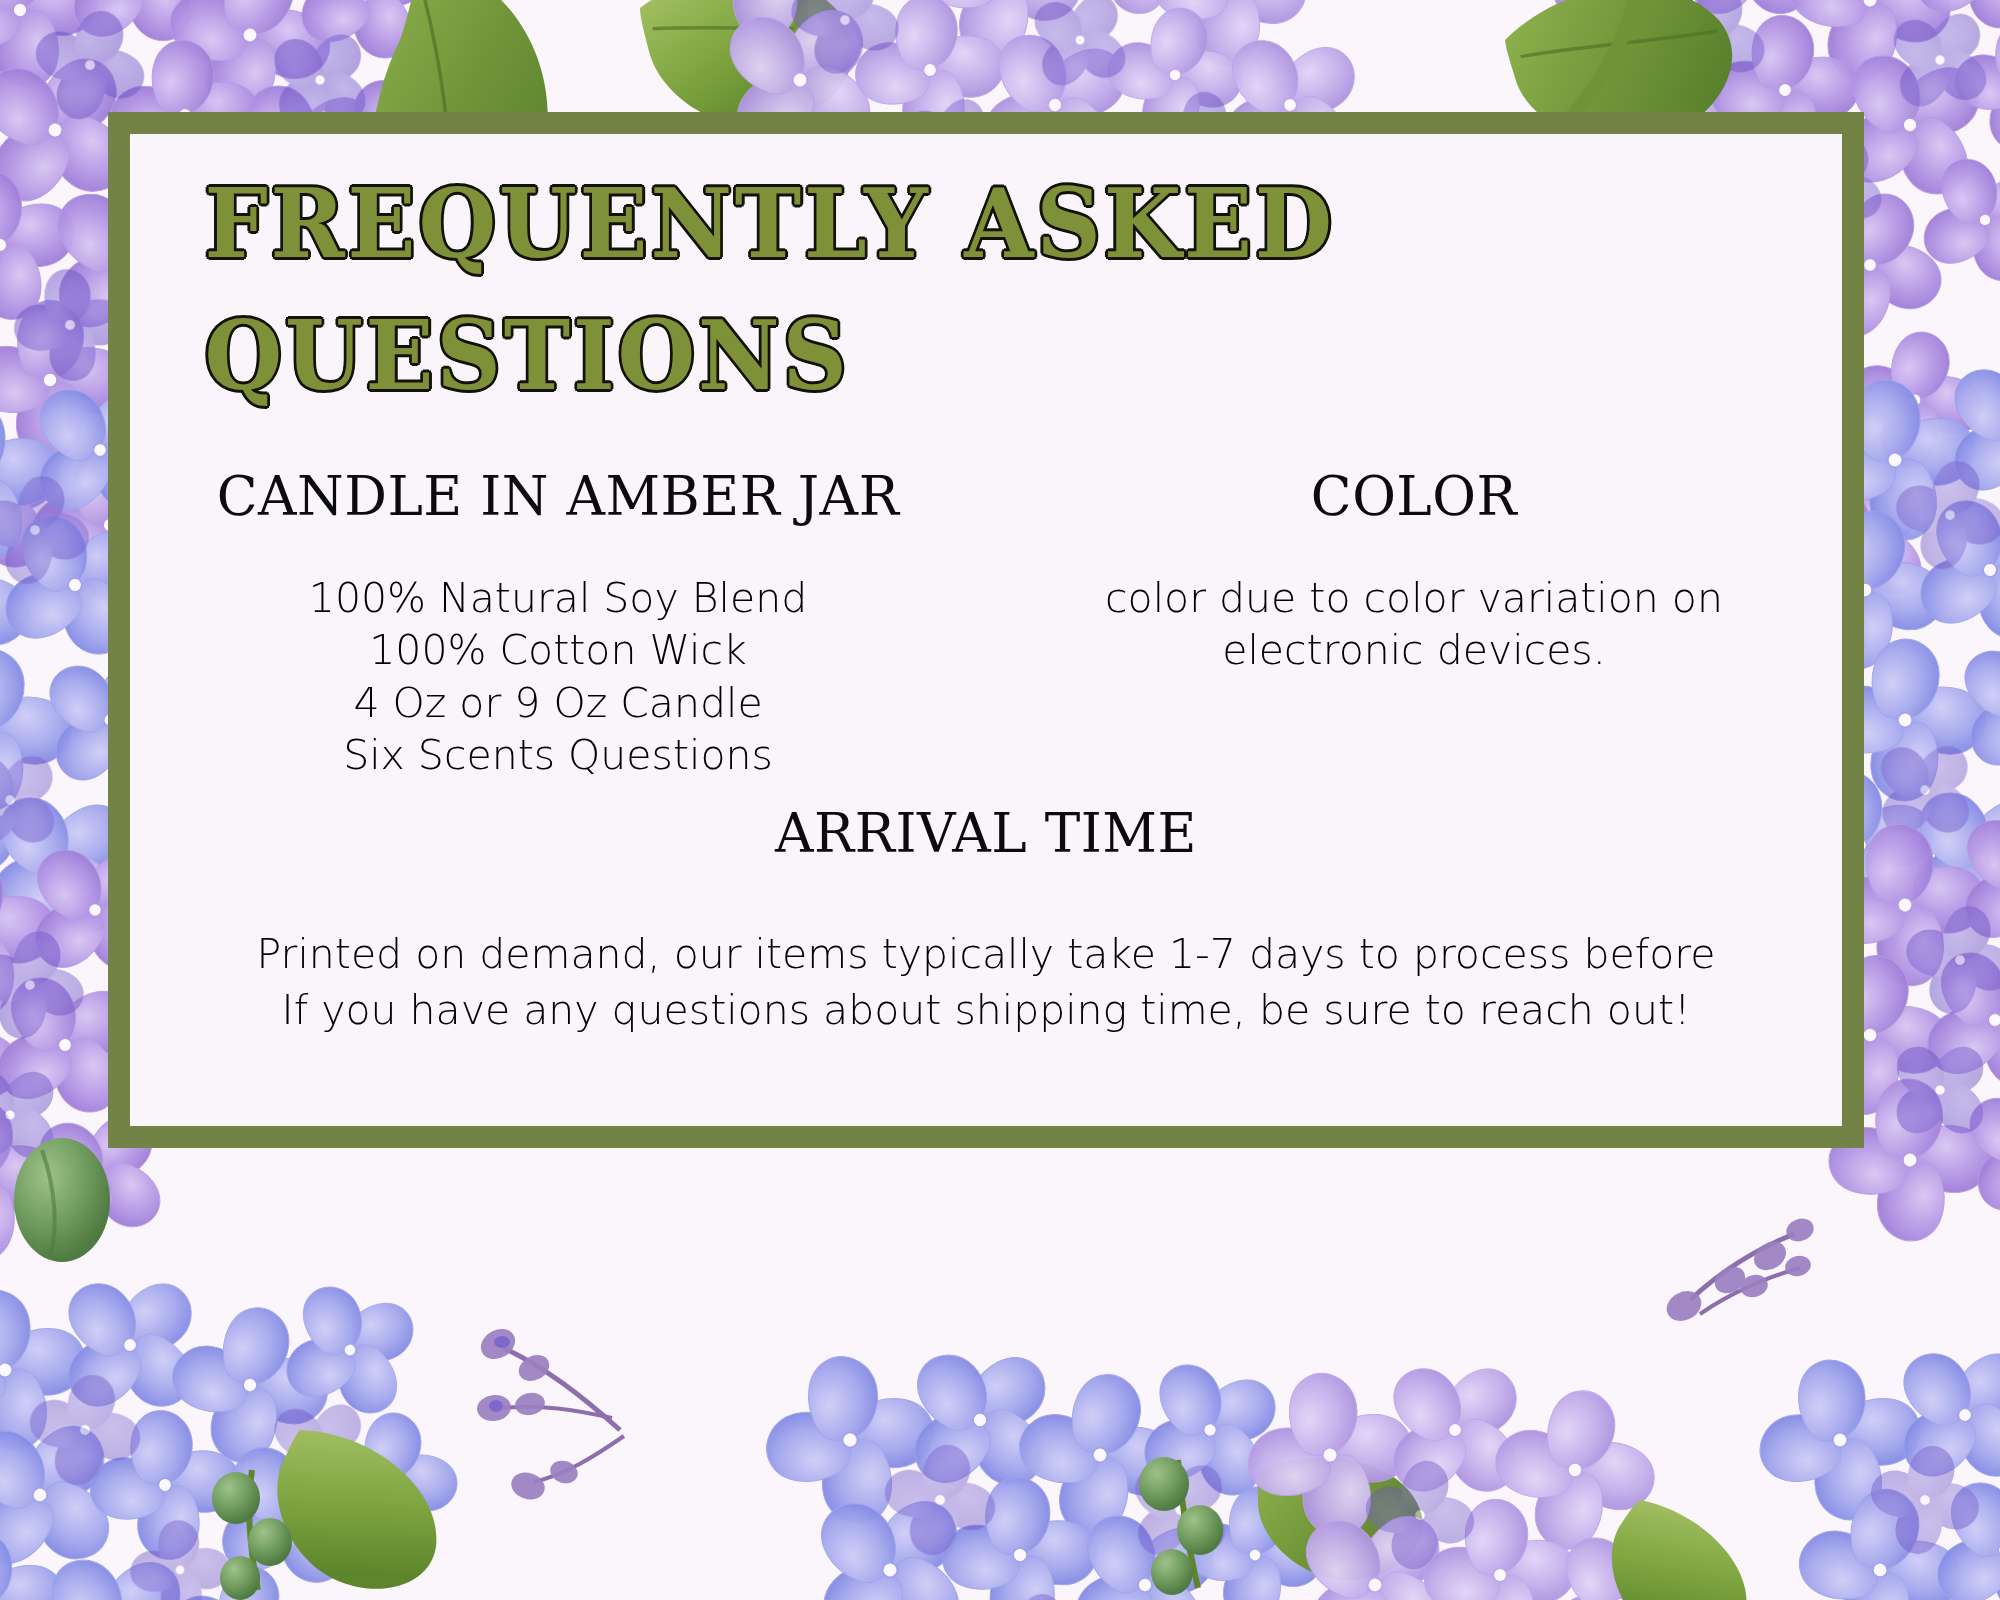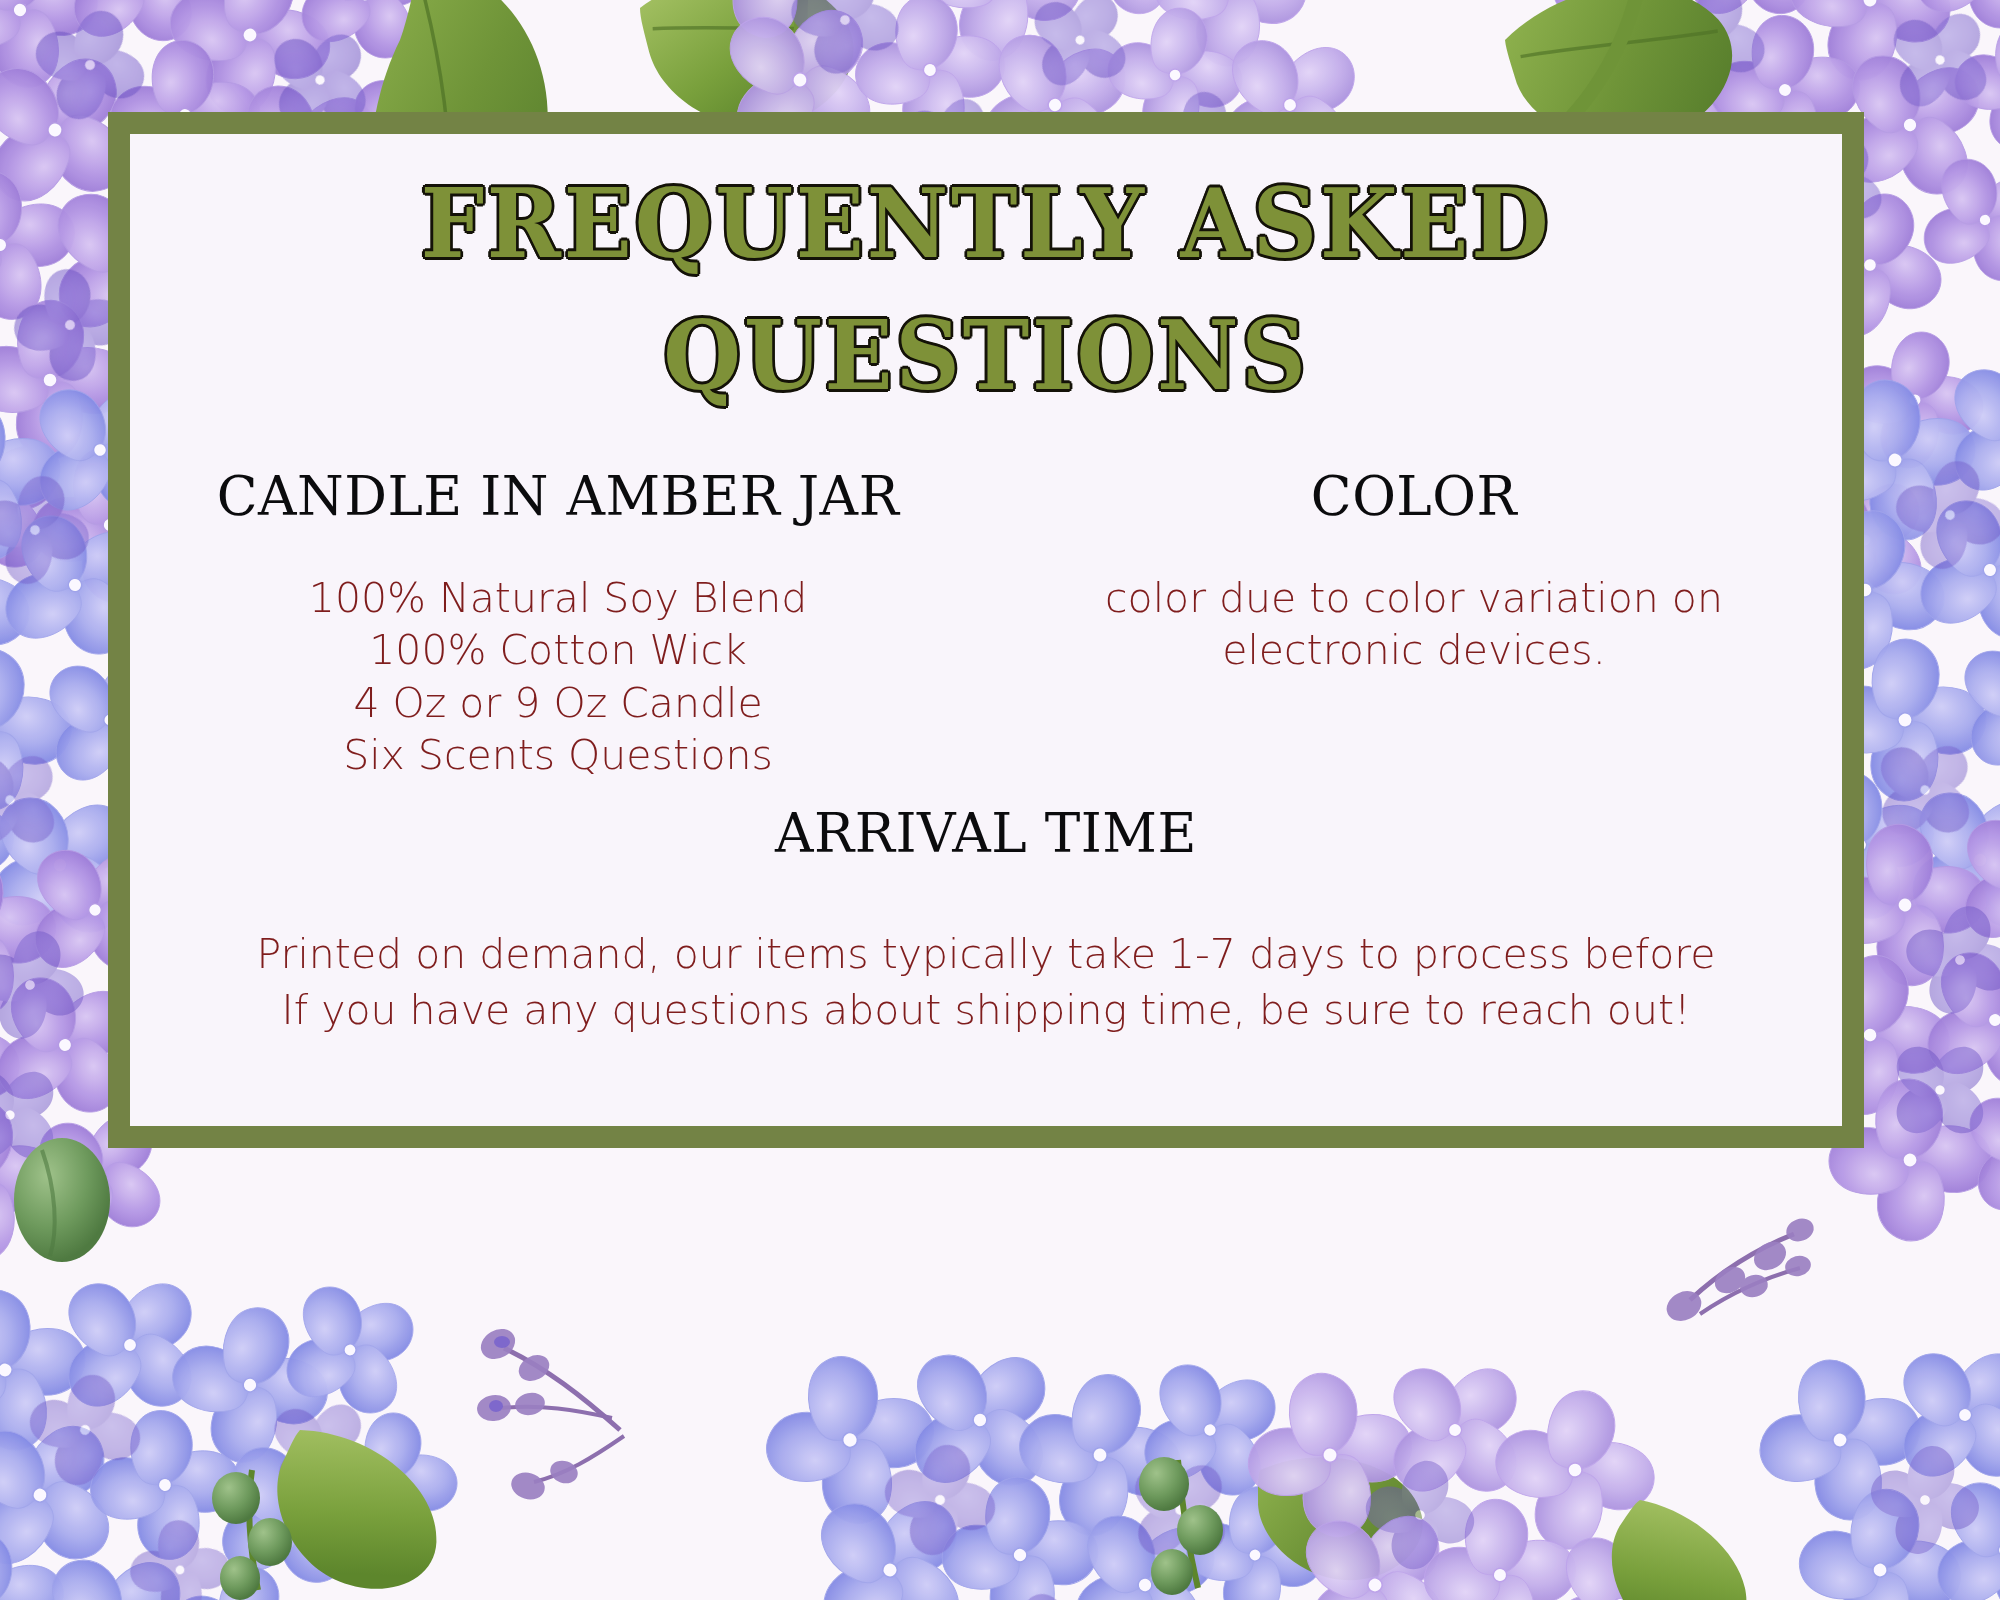--- a/index.html
+++ b/index.html
@@ -44,21 +44,21 @@
     box-sizing: border-box;
     position: relative;
   }
 
   
   .title-block {
     position: absolute;
     left: 0;
     right: 0;
     top: 24px;
-    text-align: center;
+    padding-left: 15px;
   }
   .title-line {
     font-family: "DejaVu Serif", "Liberation Serif", serif;
     font-weight: 700;
     font-size: 96px;
     line-height: 1.38;
     letter-spacing: 3px;
     color: #7e9138;
     text-transform: uppercase;
     -webkit-text-stroke: 3px #141208;
@@ -99,21 +99,21 @@
     margin: 0 0 44px 0;
     white-space: nowrap;
     transform: scaleX(0.97);
   }
 
   .body-text {
     font-family: "DejaVu Sans", "Liberation Sans", sans-serif;
     font-weight: 300;
     font-size: 41px;
     line-height: 1.28;
-    color: #7f1d1d;
+    color: #000000;
     margin: 16px;
     text-align: center;
   }
   .body-text div { white-space: nowrap; }
 
   
   .arrival {
     position: absolute;
     left: 0;
     right: 0;

